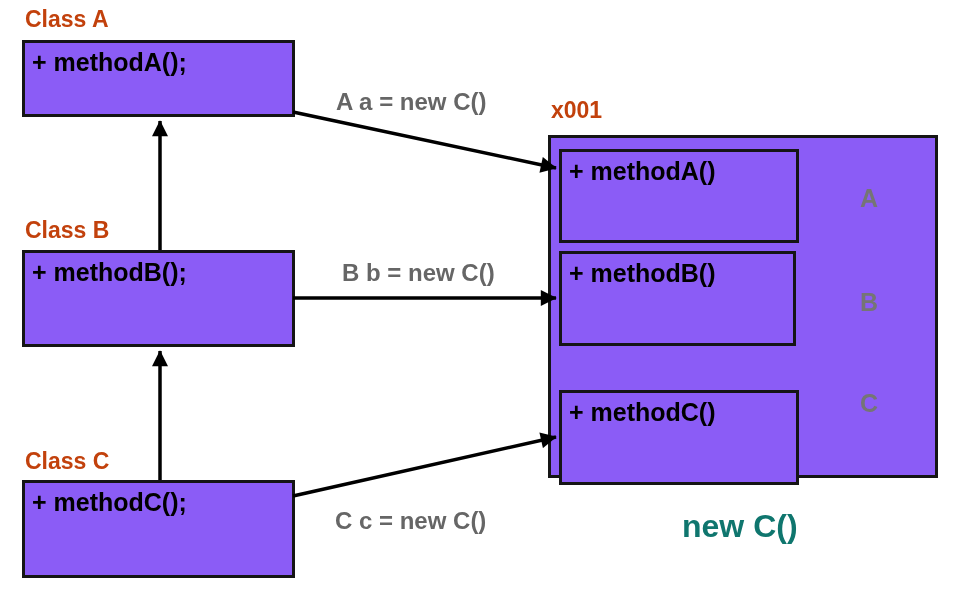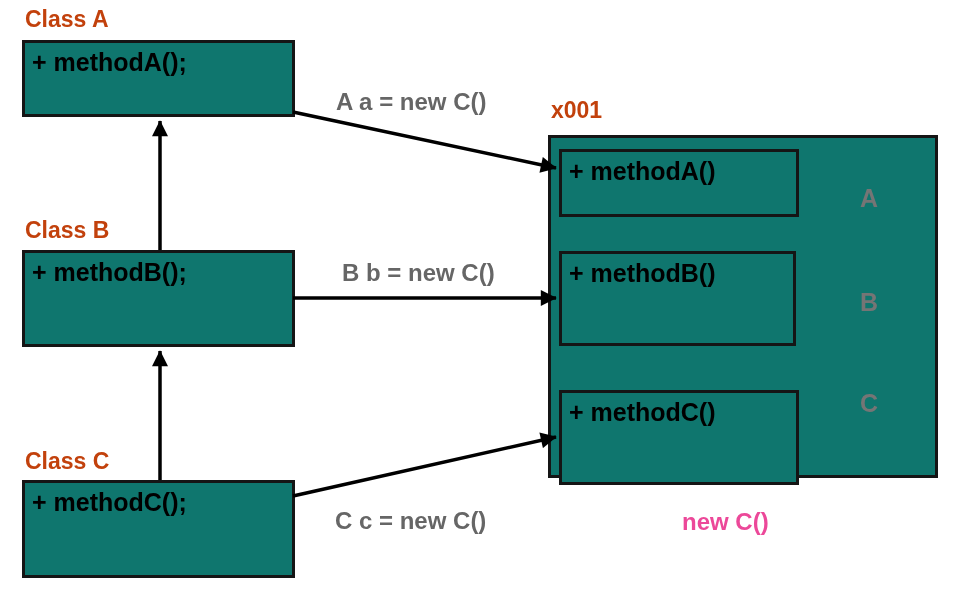--- a/index.html
+++ b/index.html
@@ -20,21 +20,21 @@
     position: absolute;
     font-size: 23px;
     line-height: 1;
     color: #c2410c;
     white-space: nowrap;
   }
   .box {
     position: absolute;
     box-sizing: border-box;
     border: 3px solid #151515;
-    background: #0f766e;
+    background: #8b5cf6;
   }
   .box-text {
     display: block;
     padding: 5px 7px;
     font-size: 25px;
     line-height: 1.15;
     color: #000000;
     white-space: nowrap;
   }
   .arrow-label {
@@ -47,23 +47,23 @@
   .origin-letter {
     position: absolute;
     width: 24px;
     text-align: center;
     font-size: 25px;
     line-height: 1;
     color: #757575;
   }
   .caption {
     position: absolute;
-    font-size: 24px;
+    font-size: 32px;
     line-height: 1;
-    color: #ec4899;
+    color: #0f766e;
     white-space: nowrap;
   }
   .arrow-layer {
     position: absolute;
     left: 0;
     top: 0;
     width: 970px;
     height: 600px;
     pointer-events: none;
   }
@@ -89,21 +89,21 @@
   </div>
 
   <div class="arrow-label" style="left:336px; top:90px;">A a = new C()</div>
   <div class="arrow-label" style="left:342px; top:261px;">B b = new C()</div>
   <div class="arrow-label" style="left:335px; top:509px;">C c = new C()</div>
 
   <div class="class-label" style="left:551px; top:99px;">x001</div>
 
   <div class="box" style="left:548px; top:135px; width:390px; height:343px;"></div>
 
-  <div class="box" style="left:559px; top:149px; width:240px; height:68px;">
+  <div class="box" style="left:559px; top:149px; width:240px; height:94px;">
     <span class="box-text">+ methodA()</span>
   </div>
   <div class="box" style="left:559px; top:251px; width:237px; height:95px;">
     <span class="box-text">+ methodB()</span>
   </div>
   <div class="box" style="left:559px; top:358px; width:240px; height:95px;margin-top:32px;">
     <span class="box-text">+ methodC()</span>
   </div>
 
   <div class="origin-letter" style="left:857px; top:186px;">A</div>

